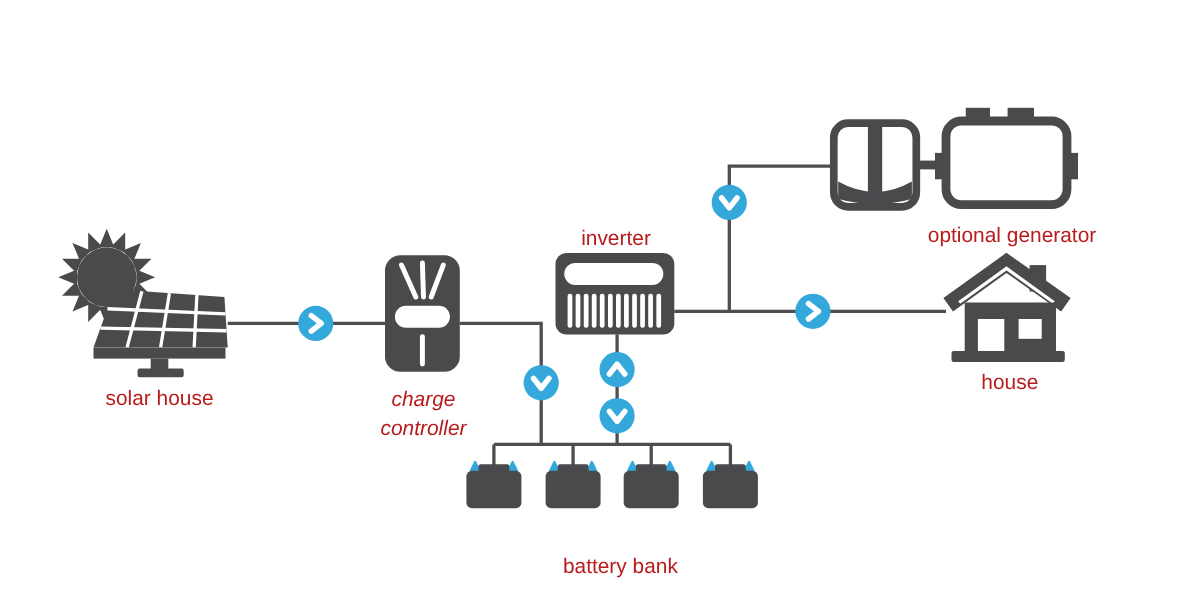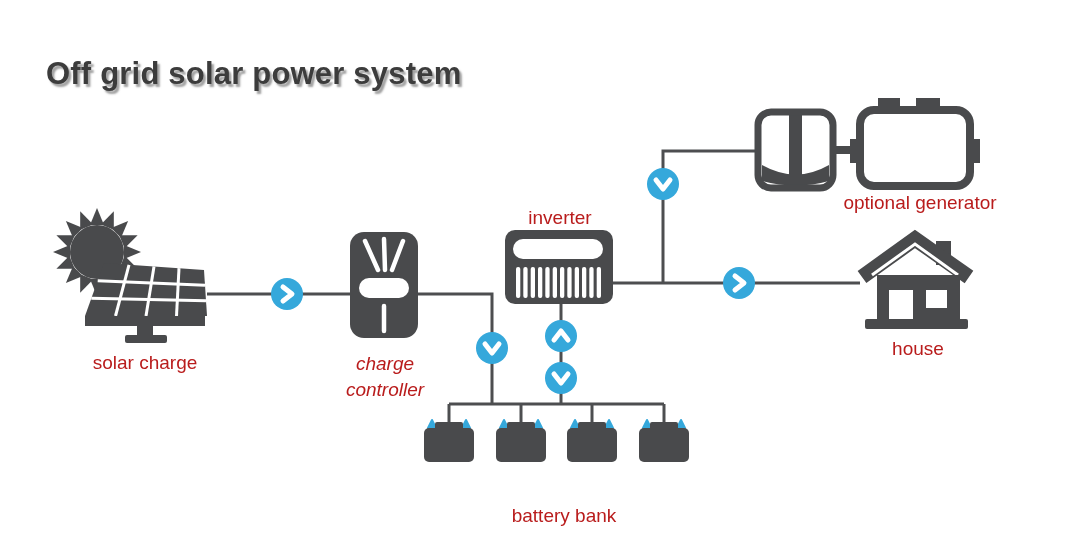--- a/index.html
+++ b/index.html
@@ -196,26 +196,25 @@
       <rect x="936" y="241" width="15" height="24" fill="#494a4c"></rect>
       <path d="M862 277 L915 239 L969 277" fill="none" stroke="#494a4c" stroke-width="15"></path>
       <path d="M872 275 L915 244 L958 275" fill="none" stroke="#ffffff" stroke-width="3"></path>
       <rect x="877" y="275" width="83" height="46" fill="#494a4c"></rect>
       <rect x="889" y="290" width="24" height="31" fill="#ffffff"></rect>
       <rect x="926" y="290" width="21" height="18" fill="#ffffff"></rect>
       <rect x="865" y="319" width="103" height="10" rx="2" fill="#494a4c"></rect>
     </g>
   </svg>
 
-  <div class="title">Off grid solar power system</div>
-
-  <div class="label" style="left:145px;top:352px;">solar charge</div>
+
+  <div class="label" style="left:145px;top:352px;">solar house</div>
 
   <div class="label two-line" style="left:385px;top:351px;font-style:italic;">charge controller</div>
 
   <div class="label" style="left:560px;top:207px;">inverter</div>
 
   <div class="label" style="left:564px;top:475px;margin-top:30px;">battery bank</div>
 
   <div class="label" style="left:918px;top:338px;">house</div>
 
-  <div class="label" style="left:920px;top:192px;">optional generator</div>
+  <div class="label" style="left:920px;top:204px;">optional generator</div>
 </div>
 
 </body></html>

